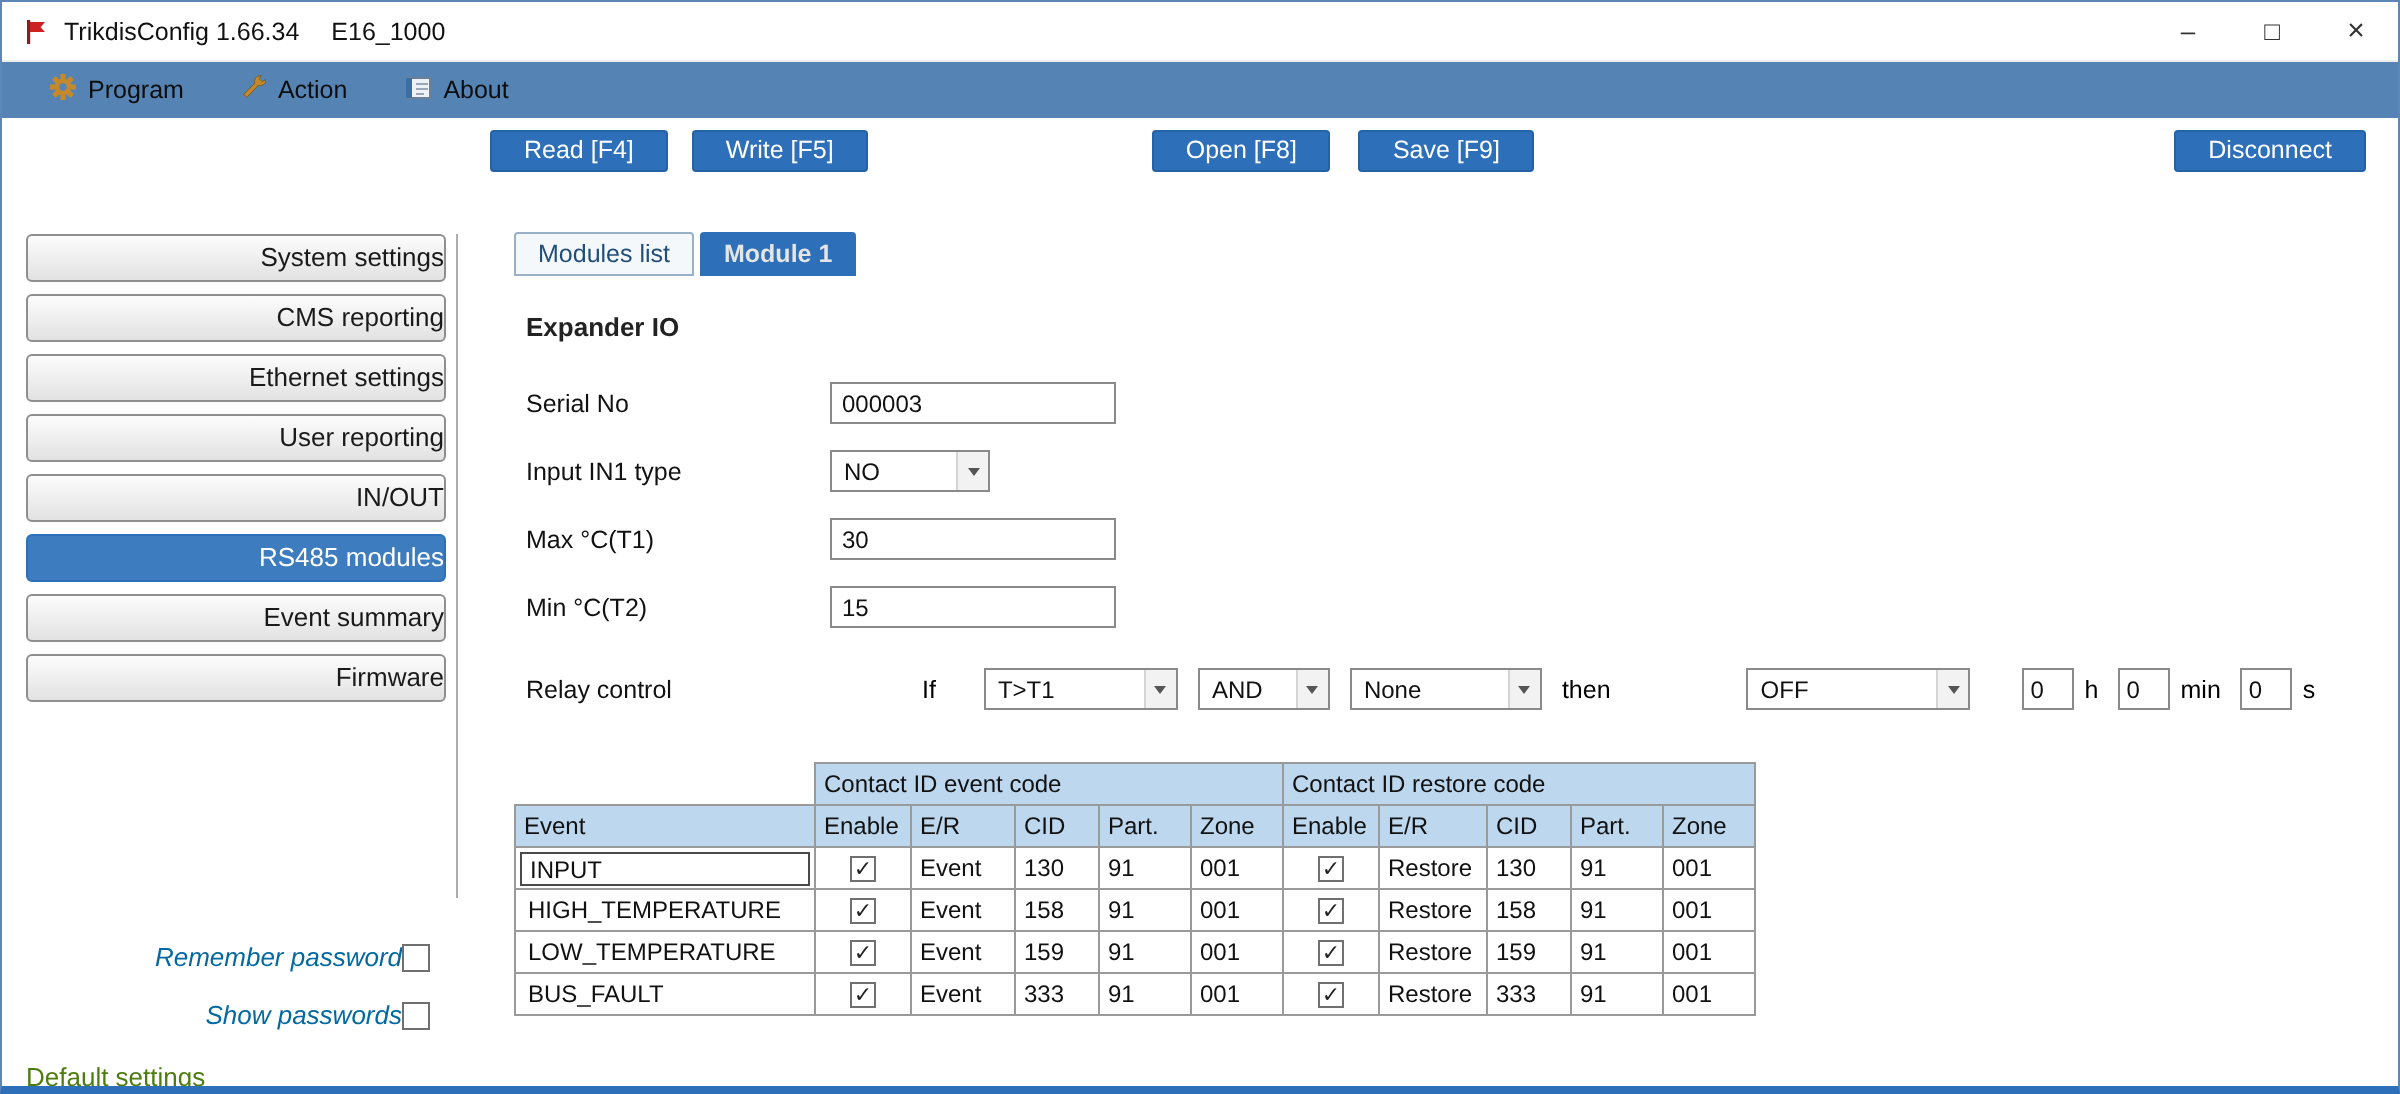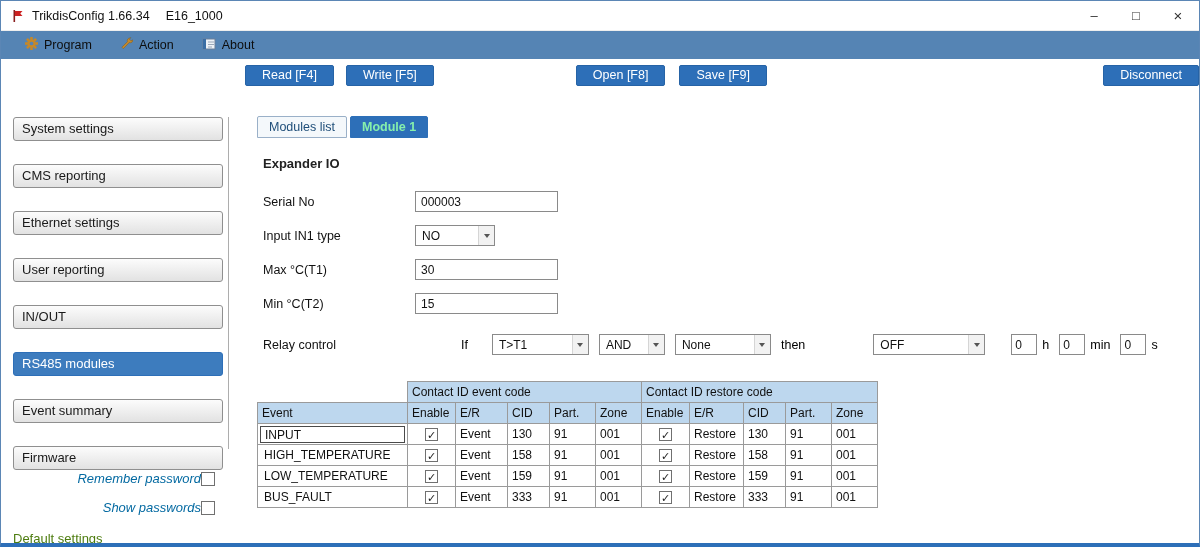--- a/index.html
+++ b/index.html
@@ -16,41 +16,41 @@
   .win-controls{margin-left:auto;display:flex;height:100%;}
   .win-btn{width:42px;height:100%;display:flex;align-items:center;justify-content:center;font-size:13px;color:#333;}
   .win-btn.close{font-size:15px;}
   
   .menubar{height:28px;background:#5584b4;display:flex;align-items:center;padding-left:14px;}
   .menu-item{display:flex;align-items:center;gap:6px;padding:0 18px 0 10px;font-size:12.5px;color:#0d0d0d;height:100%;}
   
   .toolbar{height:32px;display:flex;align-items:center;background:#fff;}
   .tb-left{margin-left:244px;display:flex;gap:12px;}
   .tb-mid{margin-left:142px;display:flex;gap:14px;}
-  .tb-right{margin-left:auto;padding-left:46px;}
+  .tb-right{margin-left:auto;margin-right:16px;padding-left:46px;}
   .btn{background:#2d6fb8;color:#fff;border:1px solid #2663a6;border-radius:2px;font-size:12.5px;
        font-family:"Liberation Sans",sans-serif;height:21px;padding:0 16px;display:inline-flex;align-items:center;}
   
   .body{display:flex;height:452px;}
   .sidebar{width:230px;padding:26px 0 0 12px;display:flex;flex-direction:column;flex-shrink:0;}
-  .sidebar-list{display:flex;flex-direction:column;gap:23px;min-height:332px;width:216px;border-right:1px solid #adadad;padding-right:19px;}
+  .sidebar-list{display:flex;flex-direction:column;gap:6px;min-height:332px;width:216px;border-right:1px solid #adadad;padding-right:19px;text-align:right;}
   .side-item{height:24px;line-height:22px;padding-left:8px;border:1px solid #8f8f8f;border-radius:3px;
              background:linear-gradient(#fcfcfc,#e2e2e2);font-size:13px;color:#1a1a1a;width:210px;}
   .side-item.selected{background:#3d7cbe;color:#fff;border-color:#2d6fb8;}
   .side-check{display:flex;align-items:center;justify-content:flex-end;width:202px;font-size:13px;color:#0369a1;font-style:italic;}
   .side-check.first{margin-top:22px;}
   .side-check.second{margin-top:14px;}
   .cb-sq{width:14px;height:14px;border:1px solid #707070;background:#fff;display:inline-block;}
   .side-footer{margin-top:16px;font-size:13px;color:#4d7c0f;}
   
   .main{flex:1;padding-top:25px;position:relative;}
   .tabs{display:flex;gap:3px;padding-left:26px;}
   .tab{height:22px;line-height:21px;padding:0 11px;font-size:12.5px;border:1px solid #9ab0c8;
        background:#f4f8fb;color:#1f4e79;border-radius:2px 2px 0 0;}
-  .tab.selected{background:#2d6fb8;color:#86efac;border-color:#2d6fb8;font-weight:bold;}
+  .tab.selected{background:#2d6fb8;color:#e5e5e5;border-color:#2d6fb8;font-weight:bold;}
   .panel-heading{font-size:13px;font-weight:bold;color:#222;margin:18px 0 20px 32px;}
   .frow{display:flex;align-items:center;margin:0 0 13px 32px;}
   .flabel{width:152px;font-size:12.5px;color:#111;}
   .tinput{width:143px;height:21px;border:1px solid #8a8a8a;font-size:12px;padding:0 5px;font-family:"Liberation Sans",sans-serif;color:#111;}
   .tinput.small{width:26px;padding:0 3px;}
   .dd{display:inline-flex;align-items:center;height:21px;border:1px solid #8a8a8a;background:#fff;font-size:12px;color:#111;}
   .dd .dd-text{flex:1;padding-left:6px;white-space:nowrap;overflow:hidden;}
   .dd .arr{width:16px;height:100%;display:flex;align-items:center;justify-content:center;border-left:1px solid #d5d5d5;background:#f2f2f2;flex-shrink:0;}
   .tri{width:0;height:0;border-left:3.5px solid transparent;border-right:3.5px solid transparent;border-top:4px solid #555;}
   .relay-row{display:flex;align-items:center;margin:20px 0 0 32px;font-size:12.5px;}

